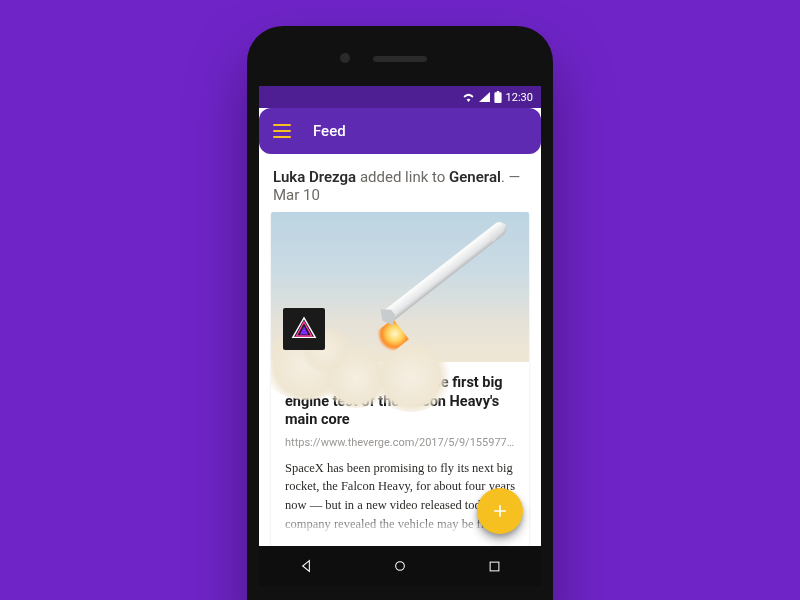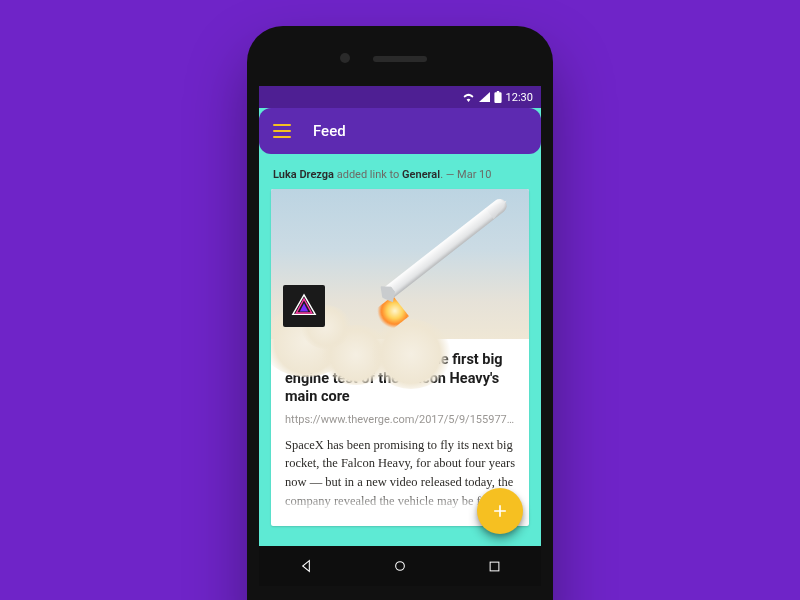--- a/index.html
+++ b/index.html
@@ -21,38 +21,38 @@
   }
   .speaker {
     position: absolute; top: 30px; left: 50%; transform: translateX(-50%);
     width: 54px; height: 6px; background: #2a2a2a; border-radius: 3px;
   }
   .camera {
     position: absolute; top: 27px; left: calc(50% - 60px);
     width: 10px; height: 10px; background: #2a2a2a; border-radius: 50%;
   }
   .screen {
-    width: 100%; height: 100%; background: #5eead4; position: relative;
+    width: 100%; height: 100%; background: #ffffff; position: relative;
     overflow: hidden;
   }
   .statusbar {
     height: 22px; background: #4e1f93; color: #fff;
     display: flex; align-items: center; justify-content: flex-end;
     padding: 0 8px; font-size: 11px; gap: 4px;
   }
   .statusbar svg { display: block; }
   .appbar {
     height: 46px; background: #5d2ab1; color: #fff;
     display: flex; align-items: center; padding: 0 14px; gap: 22px; border-radius: 12px;
   }
   .hamburger { width: 18px; height: 14px; display: flex; flex-direction: column; justify-content: space-between; cursor: pointer;}
   .hamburger span { display:block; height: 2px; background: #f4c022; border-radius:1px;}
   .title { font-size: 15px; font-weight: 500; }
   .feed { padding: 10px 12px 0 12px; height: calc(100% - 22px - 46px - 40px); overflow: hidden; }
-  .meta { font-size: 11px; color: #6d6a66; margin: 4px 2px 8px 2px; }
+  .meta { font-size: 15px; color: #6d6a66; margin: 4px 2px 8px 2px; }
   .meta .author, .meta .channel { color: #2b2b2b; font-weight: 600; }
   .card {
     background: #fff; border-radius: 2px;
     box-shadow: 0 1px 2px rgba(0,0,0,.15);
     overflow: hidden;
   }
   .hero {
     height: 150px;
     background: linear-gradient(180deg,#bcd4e2 0%, #cbdbe4 40%, #e6e2d8 75%, #efe7d5 100%);
     position: relative;

